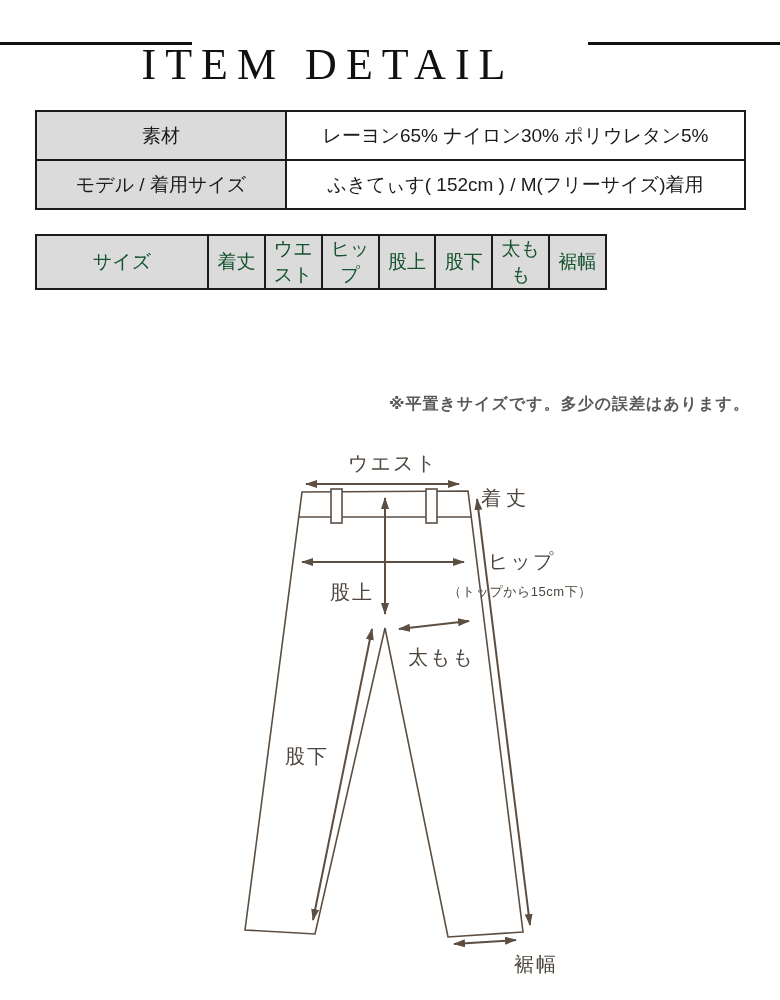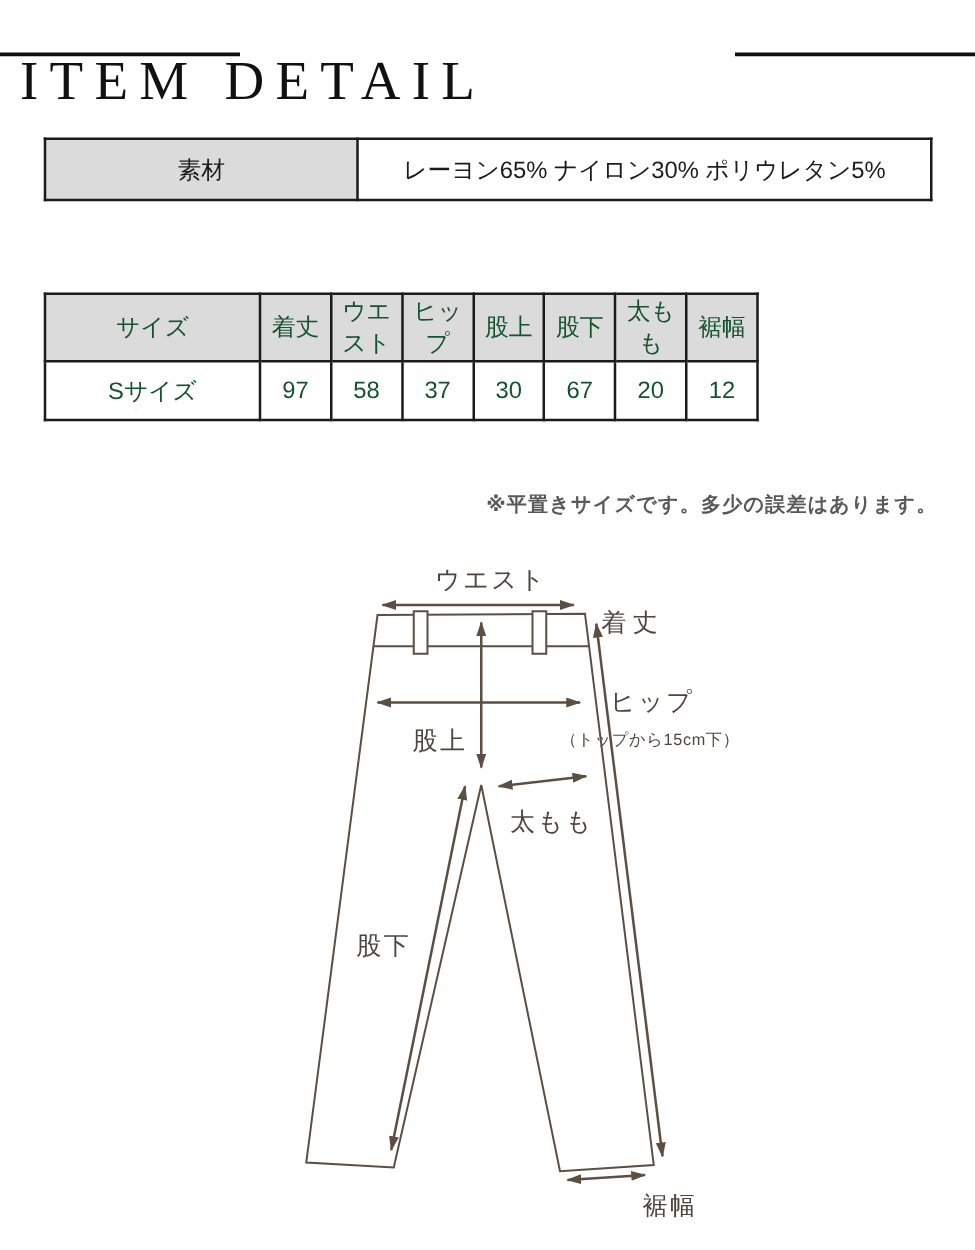--- a/index.html
+++ b/index.html
@@ -2,21 +2,21 @@
 <html style="--diag: #5d4e42; --diag-text: #4e463e; --cell-bg: #dbdbdb; --rule: #111111;"><head>
 <meta charset="utf-8">
 <style>
   :root{ --diag:#5d4e42; --diag-text:#4e463e; --cell-bg:#dbdbdb; --rule:#111111; }
   html,body{ margin:0; padding:0; }
   body{
     width:780px; height:1000px; position:relative; background:#ffffff;
     font-family:"Liberation Sans","DejaVu Sans",sans-serif; overflow:hidden;
   }
   .page-title{
-    position:absolute; top:10px; left:16px; width:652px; 
+    position:absolute; top:10px; left:2px; width:652px; text-align:center;
     font-family:"Liberation Serif","DejaVu Serif",serif; font-weight:400;
     font-size:44px; letter-spacing:9px; color:#111; white-space:nowrap;
   }
   .rule{ position:absolute; top:42px; height:3px; width:192px; background:var(--rule,#111); }
   .rule-left{ left:0; } .rule-right{ right:0; }
 
   table{ border-collapse:collapse; table-layout:fixed; }
   .spec-table{ position:absolute; left:35px; top:110px; width:711px; font-size:19px; color:#1c1c1c; }
   .spec-table td{ border:2px solid #1b1b1b; text-align:center; vertical-align:middle; height:47px; padding:0;margin-top:21px; }
   .spec-table td.label-cell{ width:248px; background:var(--cell-bg,#dbdbdb); }
@@ -52,47 +52,41 @@
 <div class="rule rule-left"></div>
 <div class="rule rule-right"></div>
 <h1 class="page-title">ITEM DETAIL</h1>
 
 <table class="spec-table">
   <tbody>
     <tr>
       <td class="label-cell">素材</td>
       <td>レーヨン65% ナイロン30% ポリウレタン5%</td>
     </tr>
+    <tr>
+      <td class="label-cell">モデル / 着用サイズ</td>
+      <td>ふきてぃす( 152cm ) / M(フリーサイズ)着用</td>
+    </tr>
   </tbody>
 </table>
 
 <table class="size-table">
   <thead>
     <tr>
       <th class="col-size">サイズ</th>
       <th>着丈</th>
       <th>ウエスト</th>
       <th>ヒップ</th>
       <th>股上</th>
       <th>股下</th>
       <th>太もも</th>
       <th>裾幅</th>
     </tr>
   </thead>
   <tbody>
-    <tr>
-      <td>Sサイズ</td>
-      <td>97</td>
-      <td>58</td>
-      <td>37</td>
-      <td>30</td>
-      <td>67</td>
-      <td>20</td>
-      <td>12</td>
-    </tr>
   </tbody>
 </table>
 
 <div class="note">※平置きサイズです。多少の誤差はあります。</div>
 
 <svg class="diagram" width="400" height="545" viewBox="230 445 400 545" xmlns="http://www.w3.org/2000/svg">
   <defs>
     <marker id="ah" markerWidth="13" markerHeight="10" refX="11" refY="4" orient="auto-start-reverse" markerUnits="userSpaceOnUse">
       <path d="M0,0 L12,4 L0,8 Z"></path>
     </marker>

